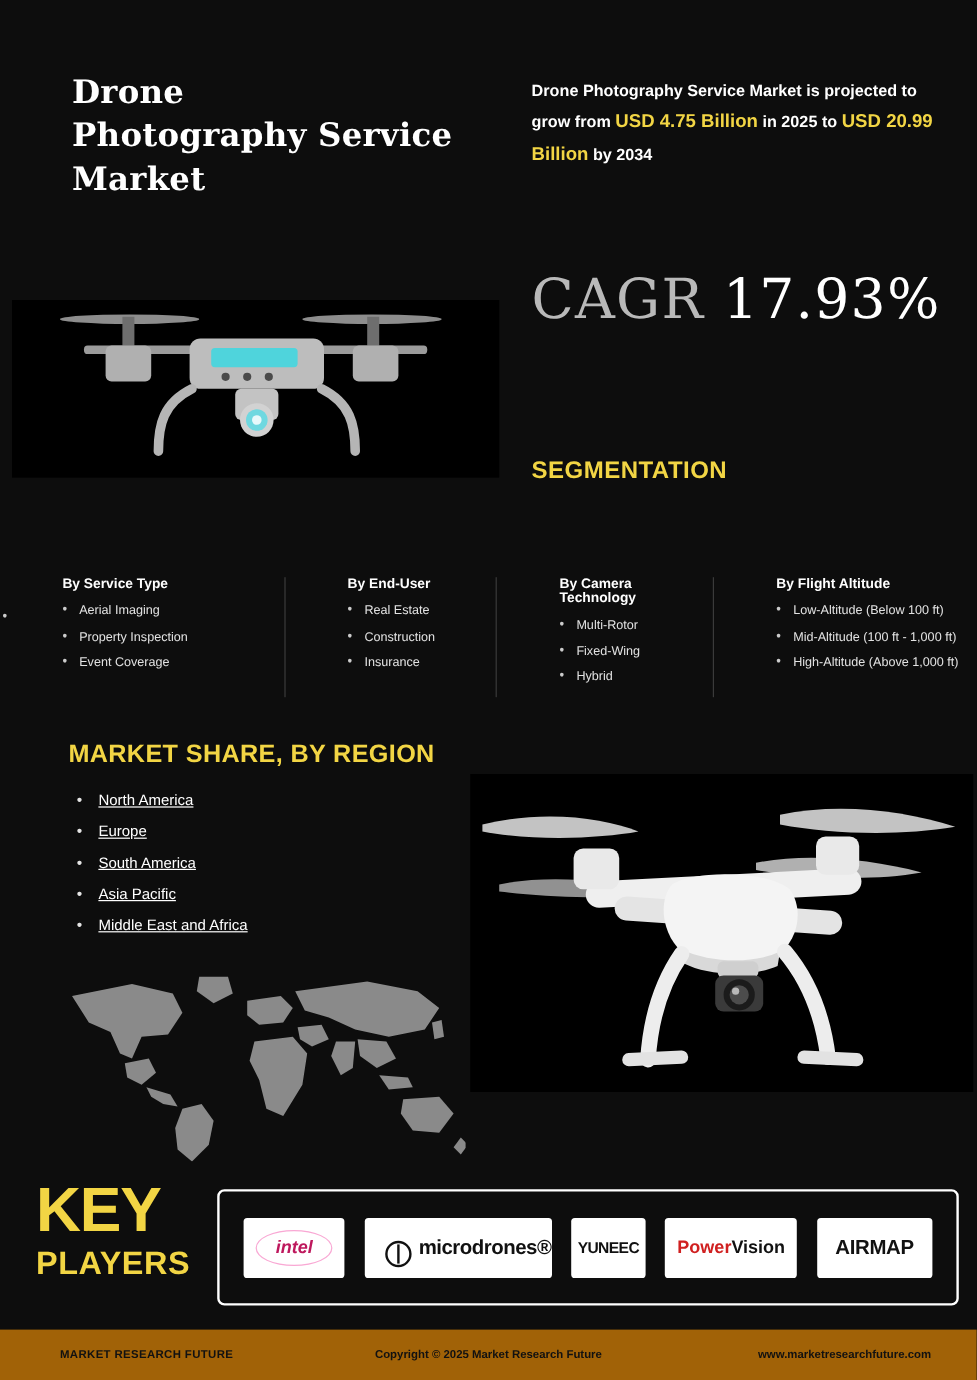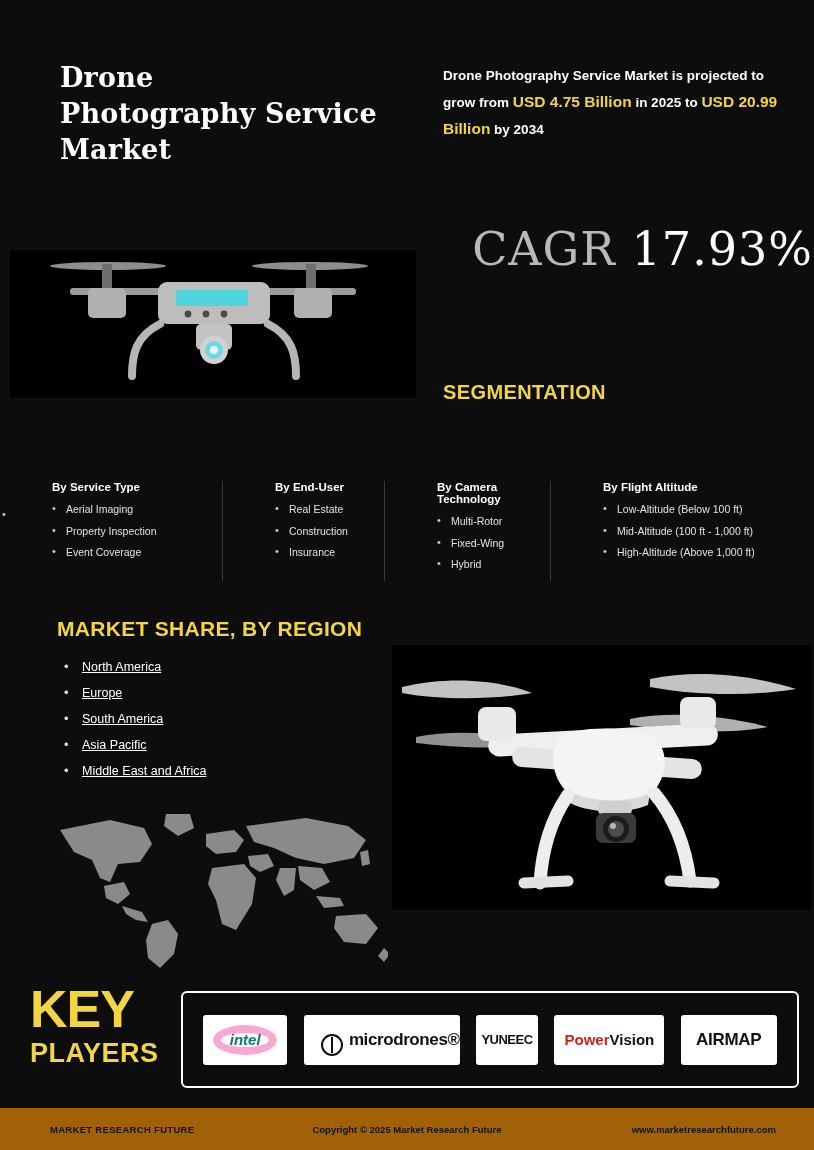--- a/index.html
+++ b/index.html
@@ -44,21 +44,20 @@
     color: #ffffff;
   }
   .headline .amt { color: #f2d544; font-size: 15.5px; }
 
   
   .cagr {
     position: absolute;
     left: 443px;
     top: 222px;
     width: 370px;
-    text-align: right;
   }
   .cagr-main {
     font-family: "DejaVu Serif", serif;
     font-size: 46px;
     color: #b9b9b9;
     letter-spacing: 1px;
     white-space: nowrap;
   }
   .cagr-main .pct { color: #ffffff; }
   .cagr-years {
@@ -88,20 +87,21 @@
     font-weight: bold;
     color: #f2d544;
     letter-spacing: 0.4px;
   }
   .seg-row {
     position: absolute;
     left: 0px;
     top: 481px;
     width: 814px;
     display: flex;
+    justify-content: space-between;
   }
   .seg-col {
     padding-left: 14px;
     padding-right: 8px;
   }
   .seg-col.c0 { width: 206px; }
   .seg-col.c1 { width: 162px; border-left: 1px solid #3a3a3a; margin-left: 16px; }
   .seg-col.c2 { width: 166px; border-left: 1px solid #3a3a3a; }
   .seg-col.c3 { width: 220px; border-left: 1px solid #3a3a3a; }
   .seg-col h4 {
@@ -234,25 +234,25 @@
     color: #111111;
     font-weight: bold;
   }
   .logo-intel { width: 84px; }
   .logo-micro { width: 156px; justify-content: flex-end; }
   .logo-yuneec { width: 62px; }
   .logo-power { width: 110px; }
   .logo-airmap { width: 96px; }
 
   .intel-mark {
-    border: 8px solid #f9a8d4;
+    border: 1px solid #f9a8d4;
     border-radius: 50%;
     width: 64px; height: 30px;
     display: flex; align-items: center; justify-content: center;
-    color: #0f766e; font-style: italic; font-size: 15px; font-weight: bold;
+    color: #be185d; font-style: italic; font-size: 15px; font-weight: bold;
   }
   .micro-text { font-size: 17px; color: #111; letter-spacing: -0.4px; }
   .micro-glyph {
     display: inline-block; width: 22px; height: 22px;
     border: 2px solid #111; border-radius: 50%;
     margin-right: 6px; position: relative; top: 5px;
   }
   .micro-glyph:after {
     content: ""; position: absolute; left: 8px; top: 1px;
     width: 2px; height: 16px; background: #111;

